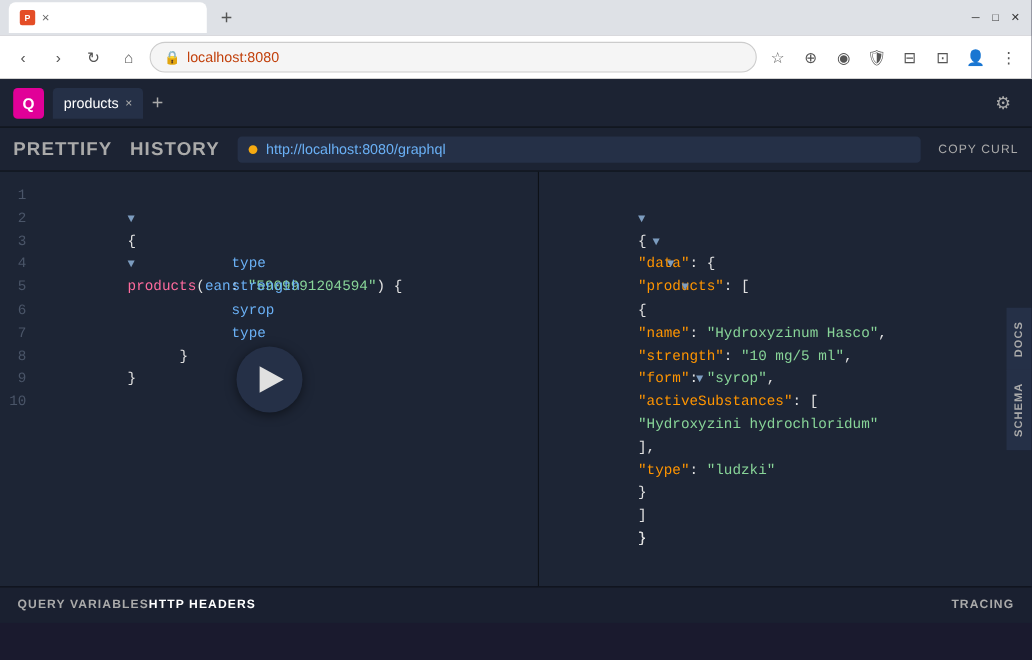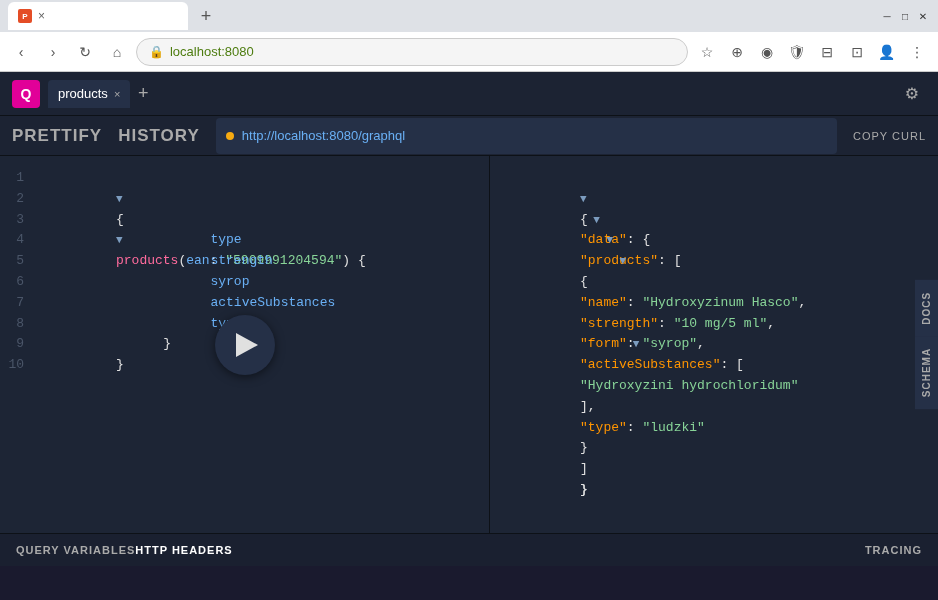--- a/index.html
+++ b/index.html
@@ -10,37 +10,37 @@
     .browser-tab { background: #fff; border-radius: 6px 6px 0 0; height: 28px; display: flex; align-items: center; padding: 0 10px; gap: 6px; font-size: 12px; color: #333; min-width: 180px; }
     .browser-tab .favicon { width: 14px; height: 14px; background: #e44d26; border-radius: 2px; display: flex; align-items: center; justify-content: center; font-size: 8px; color: white; font-weight: bold; }
     .browser-tab .tab-title { font-size: 12px; color: #333; flex: 1; }
     .browser-tab .tab-close { font-size: 12px; color: #666; cursor: pointer; }
     .new-tab-btn { width: 28px; height: 28px; display: flex; align-items: center; justify-content: center; font-size: 18px; color: #555; cursor: pointer; background: none; border: none; }
 
     .address-bar { background: #fff; height: 40px; display: flex; align-items: center; padding: 0 8px; gap: 6px; border-bottom: 1px solid #ccc; }
     .nav-btn { width: 26px; height: 26px; display: flex; align-items: center; justify-content: center; font-size: 14px; color: #555; cursor: pointer; background: none; border: none; border-radius: 50%; }
     .address-input { flex: 1; height: 28px; border: 1px solid #ccc; border-radius: 14px; padding: 0 12px; font-size: 13px; color: #333; background: #f5f5f5; display: flex; align-items: center; gap: 6px; }
     .address-input .lock-icon { color: #666; font-size: 12px; }
-    .address-text { font-size: 13px; color: #4d7c0f; }
+    .address-text { font-size: 13px; color: #c2410c; }
     .toolbar-icons { display: flex; align-items: center; gap: 4px; }
     .toolbar-icon { width: 26px; height: 26px; display: flex; align-items: center; justify-content: center; font-size: 14px; color: #555; cursor: pointer; background: none; border: none; border-radius: 50%; }
 
     
     .playground { background: #1c2333; height: calc(600px - 106px); display: flex; flex-direction: column; }
 
     .playground-header { background: #1c2333; height: 44px; display: flex; align-items: center; padding: 0 12px; border-bottom: 1px solid #0d1117; position: relative; }
     .playground-logo { width: 28px; height: 28px; background: #e10098; border-radius: 4px; display: flex; align-items: center; justify-content: center; color: white; font-size: 14px; font-weight: bold; margin-right: 8px; }
     .playground-tab { background: #253047; border-radius: 4px 4px 0 0; height: 28px; display: flex; align-items: center; padding: 0 10px; gap: 6px; font-size: 13px; color: #fff; }
     .playground-tab .tab-x { color: #aaa; font-size: 11px; cursor: pointer; }
     .add-tab-btn { width: 26px; height: 26px; display: flex; align-items: center; justify-content: center; font-size: 18px; color: #aaa; cursor: pointer; background: none; border: none; }
     .settings-btn { margin-left: auto; width: 28px; height: 28px; display: flex; align-items: center; justify-content: center; font-size: 16px; color: #aaa; cursor: pointer; }
 
     .toolbar { background: #1c2333; height: 40px; display: flex; align-items: center; padding: 0 12px; gap: 16px; border-bottom: 1px solid #0d1117; }
     .toolbar-btn { color: #aaa; font-size: 17px; font-weight: 600; letter-spacing: 1px; cursor: pointer; background: none; border: none; text-transform: uppercase; }
-    .url-input { flex: 1; height: 36px; background: #253047; border: none; border-radius: 4px; padding: 0 10px; color: #6ab0f5; font-size: 13px; display: flex; align-items: center; gap: 8px; }
+    .url-input { flex: 1; height: 24px; background: #253047; border: none; border-radius: 4px; padding: 0 10px; color: #6ab0f5; font-size: 13px; display: flex; align-items: center; gap: 8px; }
     .url-dot { width: 8px; height: 8px; background: #f6aa11; border-radius: 50%; }
     .copy-curl-btn { color: #aaa; font-size: 11px; font-weight: 400; letter-spacing: 1px; cursor: pointer; background: none; border: none; text-transform: uppercase; }
 
     .editor-area { flex: 1; display: flex; overflow: hidden; position: relative; }
 
     
     .query-panel { width: 490px; background: #1d2535; border-right: 1px solid #0d1117; position: relative; overflow: hidden; }
     .line-numbers { position: absolute; left: 0; top: 0; width: 30px; padding-top: 12px; color: #4a5568; font-size: 13px; font-family: 'Courier New', monospace; text-align: right; padding-right: 6px; line-height: 1.6; user-select: none; }
     .code-content { margin-left: 30px; padding: 12px 12px 12px 8px; font-family: 'Courier New', monospace; font-size: 13px; line-height: 1.6; color: #e0e0e0; }
     .code-line { white-space: pre; height: 20.8px; }
@@ -166,23 +166,20 @@
         <div class="code-line">
           <span style="margin-left:32px">        <span class="c-field">type</span></span>
         </div>
         <div class="code-line">
           <span style="margin-left:32px">        <span class="c-field">strength</span></span>
         </div>
         <div class="code-line">
           <span style="margin-left:32px">        <span class="c-field">syrop</span></span>
         </div>
         <div class="code-line">
-          <span style="margin-left:32px">        <span class="c-field">activeSubstances</span></span>
-        </div>
-        <div class="code-line">
           <span style="margin-left:32px">        <span class="c-field">type</span></span>
         </div>
         <div class="code-line">
           <span style="margin-left:16px" class="c-brace">    }</span>
         </div>
         <div class="code-line">
           <span class="c-brace">}</span>
         </div>
         <div class="code-line">&nbsp;</div>
       </div>

